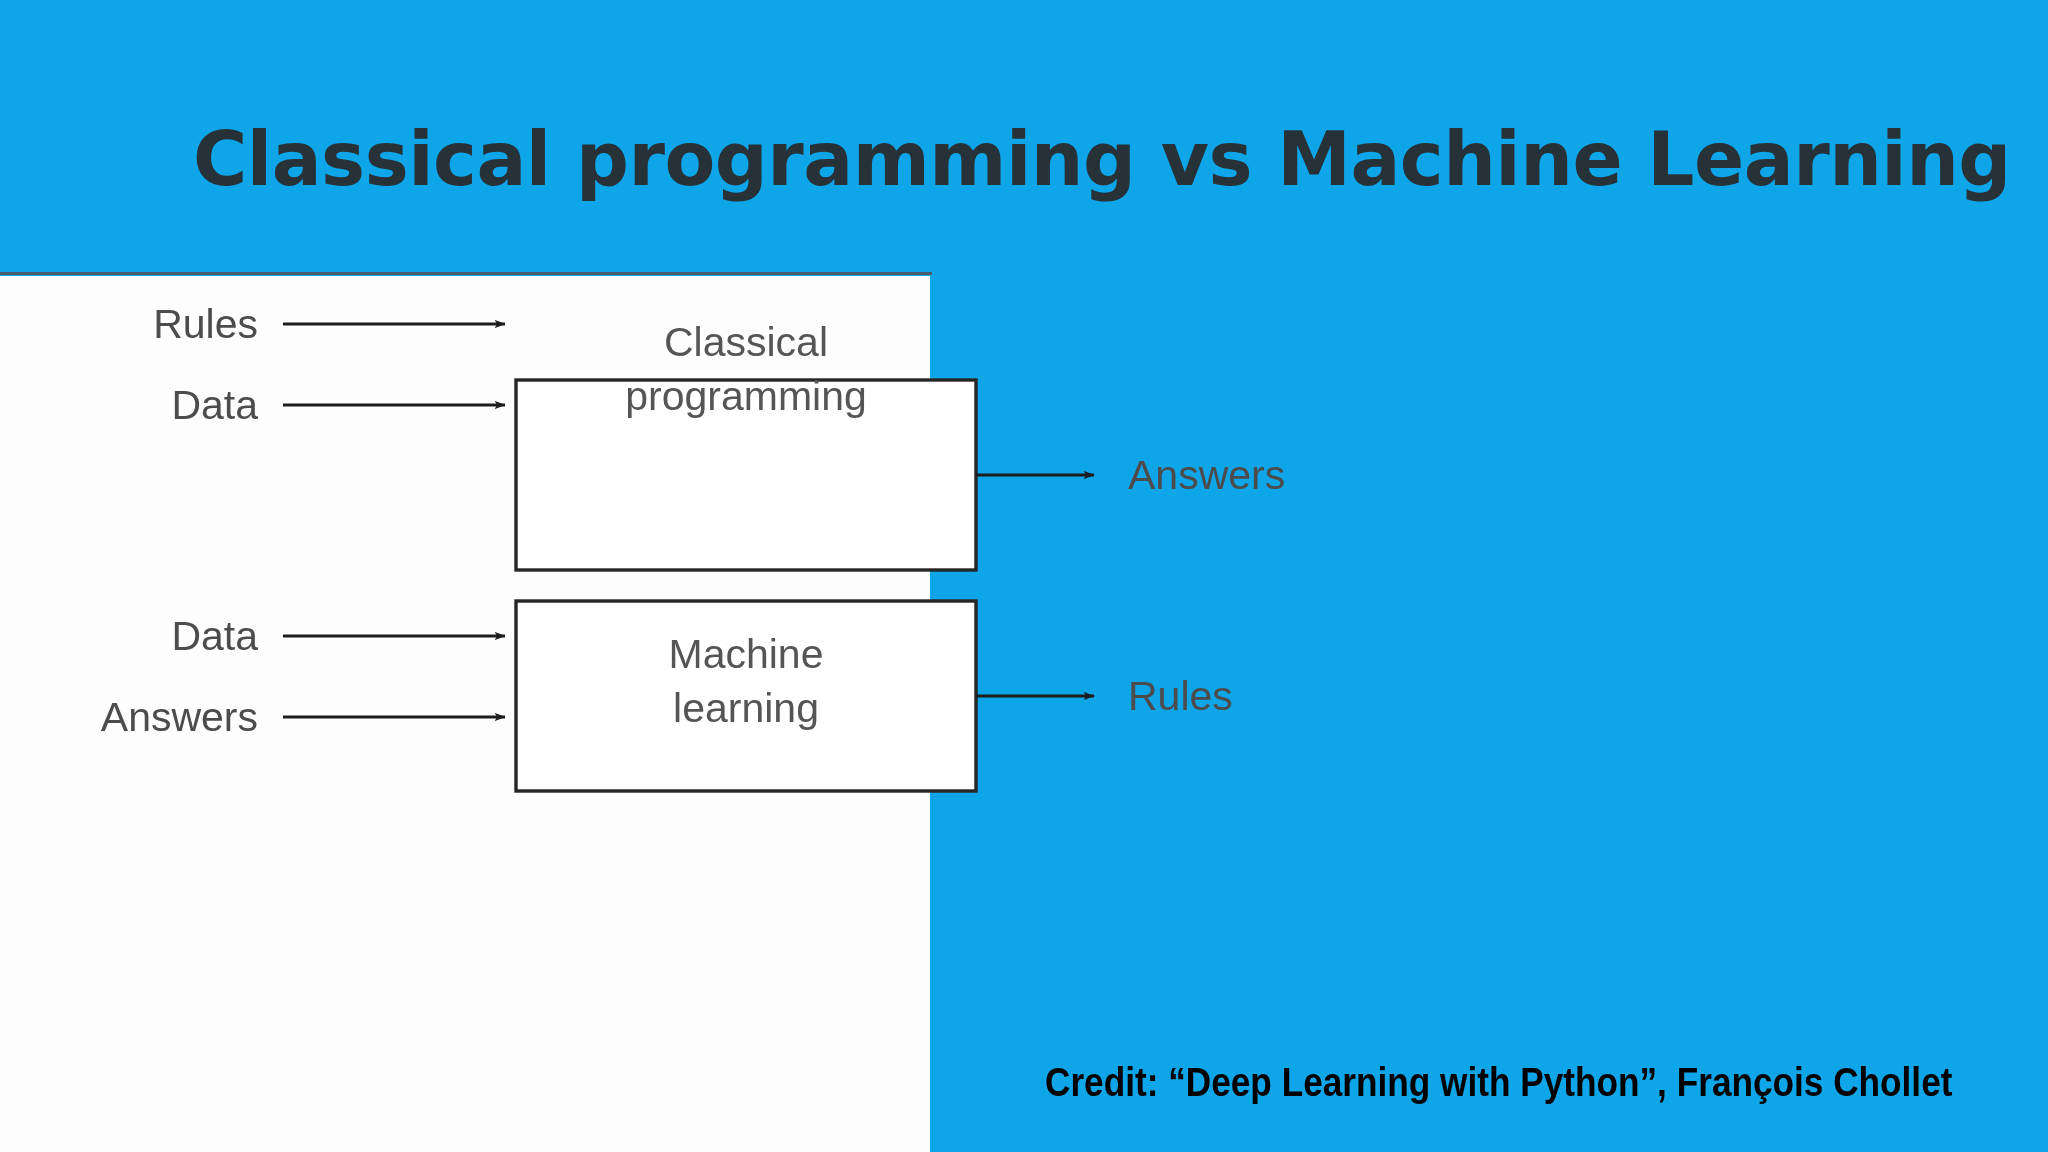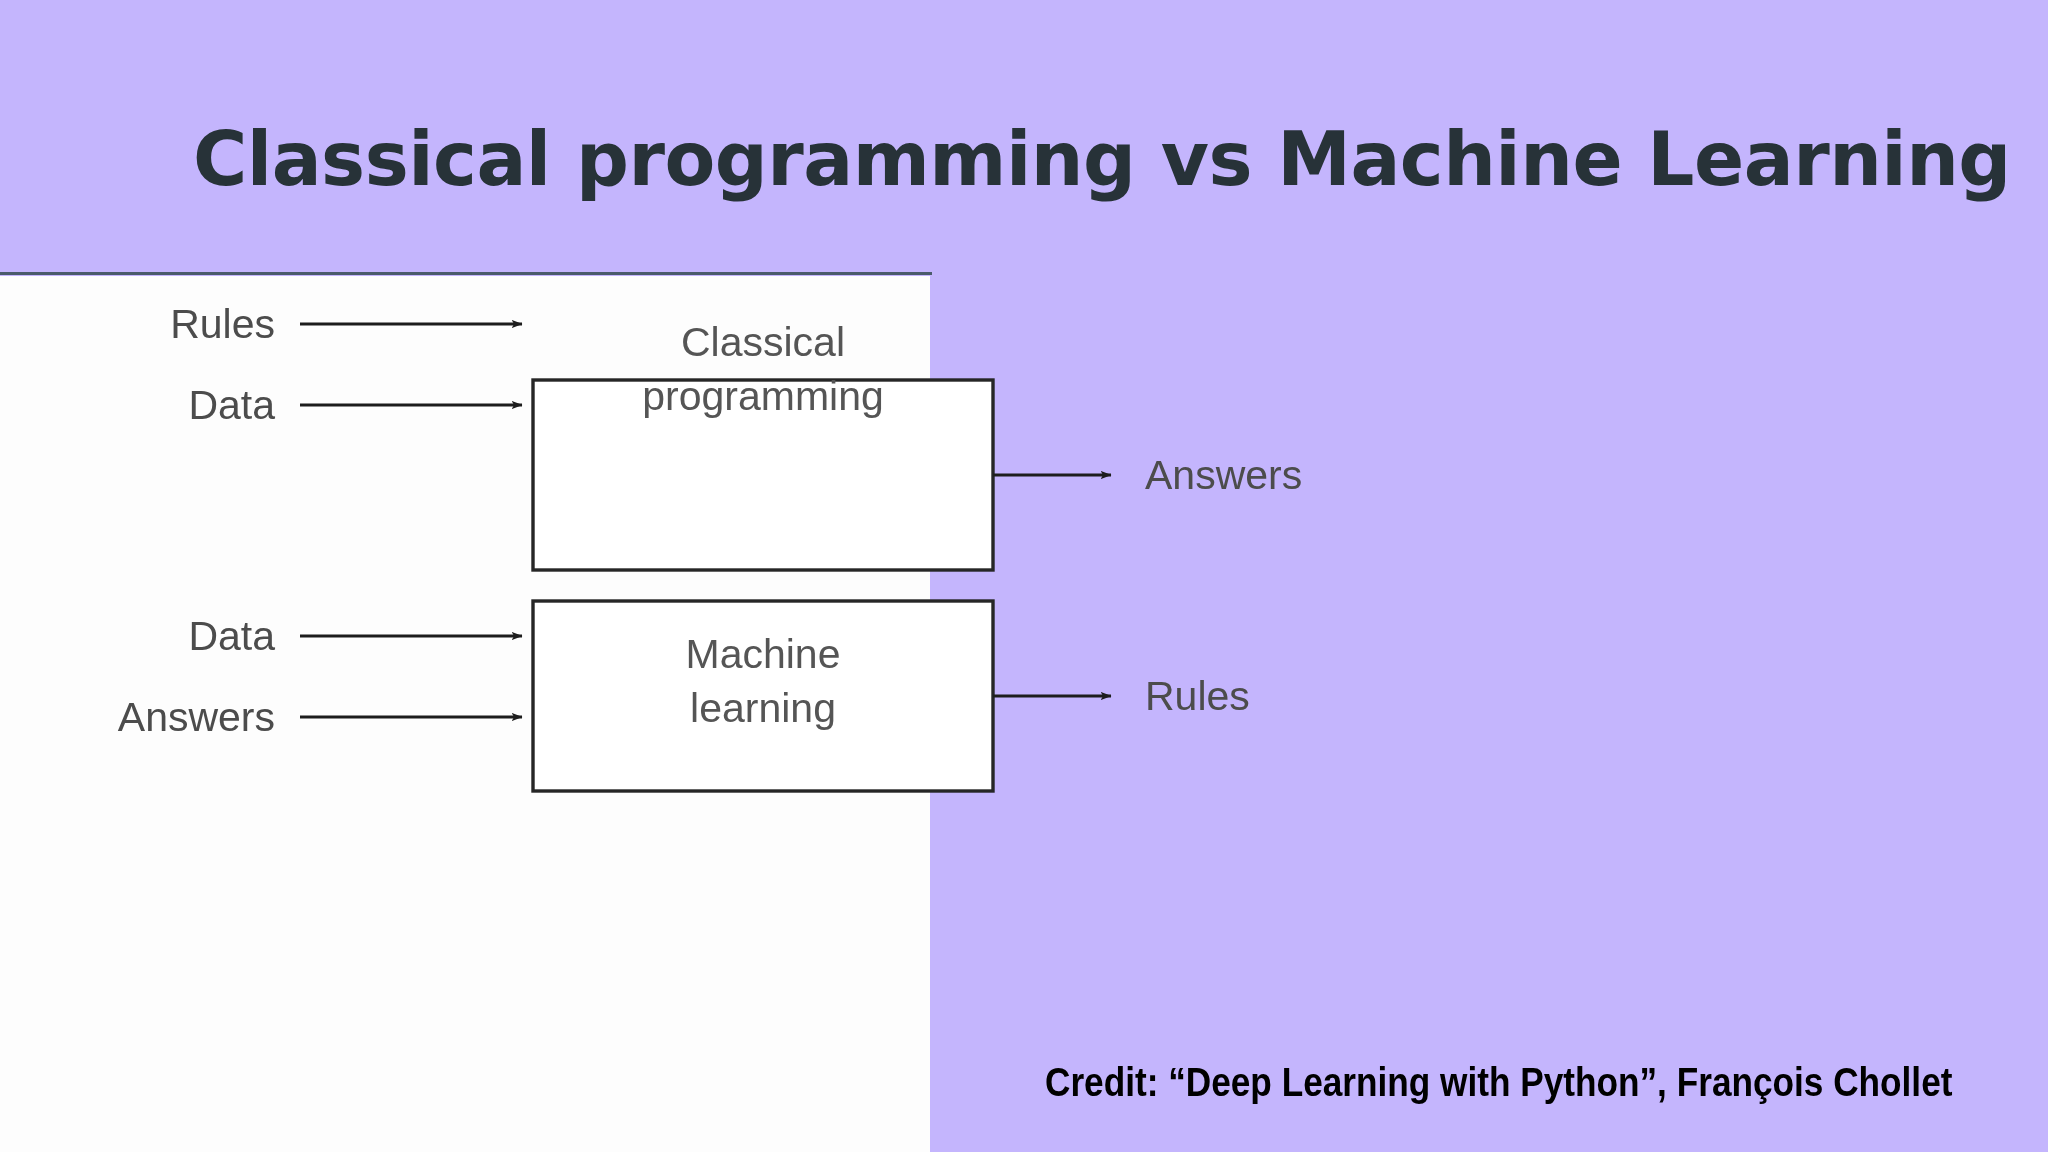--- a/index.html
+++ b/index.html
@@ -5,21 +5,21 @@
 <style>
   html, body {
     margin: 0;
     padding: 0;
     background: #ffffff;
   }
   #slide {
     position: relative;
     width: 2048px;
     height: 1152px;
-    background: #c4b5fd;
+    background: #0ea5e9;
     overflow: hidden;
     font-family: "Liberation Sans", sans-serif;
   }
 
   
   .scan-panel {
     position: absolute;
     left: 0;
     top: 276px;
     width: 930px;
@@ -47,21 +47,21 @@
     left: 0px;
     top: 272px;
     width: 932px;
     height: 3px;
     background: #4a5b6b;
   }
 
   
   .figure {
     position: absolute;
-    left: 17px;
+    left: 0px;
     top: 276px;
     width: 1400px;
     height: 800px;
   }
   .figure svg {
     display: block;
   }
 
   
   .scan-text {

